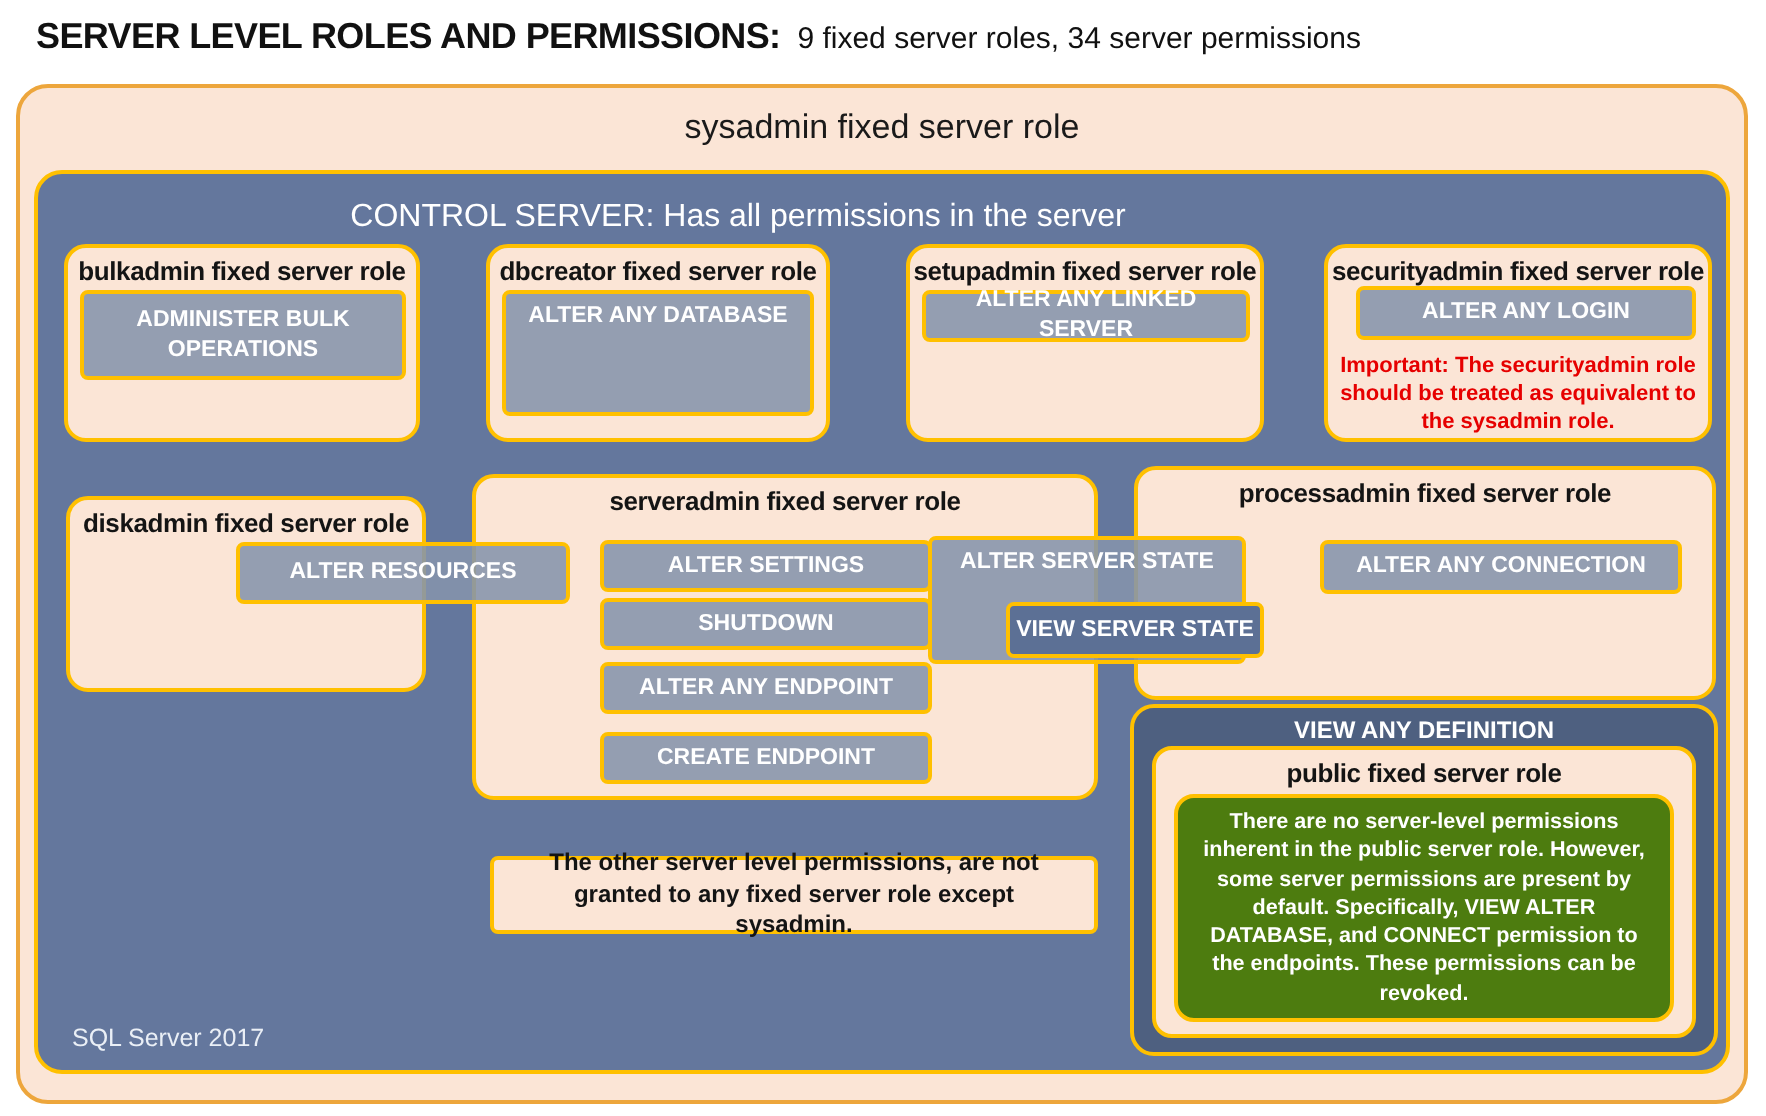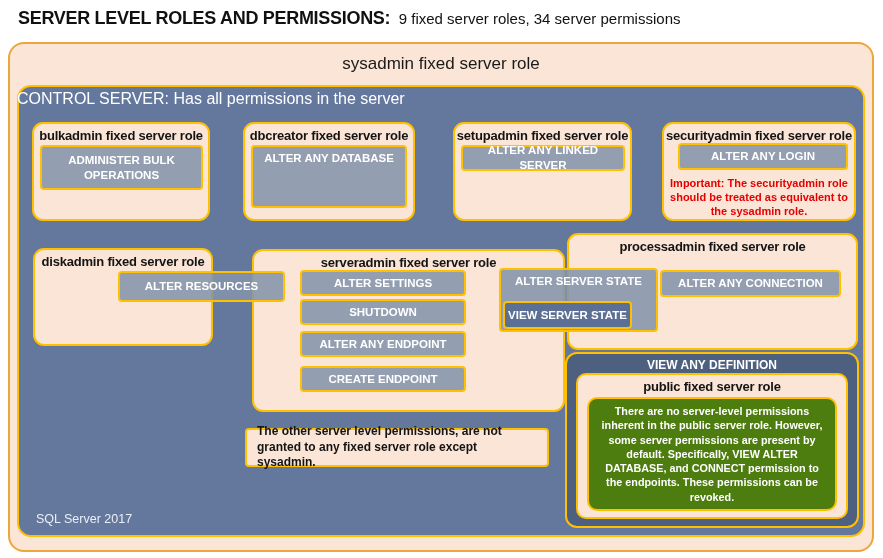--- a/index.html
+++ b/index.html
@@ -21,21 +21,21 @@
   .sysadmin-title {
     position:absolute; left:8px; top:54px; width:866px; text-align:center;
     font-size:17px; color:#1a1a1a;
   }
   
   .control-box {
     position:absolute; left:17px; top:85px; width:848px; height:452px;
     background:#64779D; border:2px solid #FFC000; border-radius:14px;
   }
   .control-title {
-    position:absolute; left:17px; top:90px; width:704px; 
+    position:absolute; left:17px; top:100px; width:704px; text-align:center;
     font-size:16px; color:#ffffff;
   }
   
   .role-box {
     position:absolute; background:#FBE5D6; border:2px solid #FFC000; border-radius:11px;
   }
   .role-title {
     width:100%; text-align:center; padding-top:4px;
     font-weight:bold; font-size:13px; color:#141414; letter-spacing:-0.2px;
   }
@@ -52,21 +52,21 @@
     border-radius:4px; color:#ffffff; font-weight:bold; font-size:11.5px;
     display:flex; align-items:center; justify-content:center; text-align:center;
   }
   .warning-text {
     position:absolute; left:665px; top:177px; width:188px; text-align:center;
     color:#E60000; font-weight:bold; font-size:11px; line-height:1.27;
   }
   .note-box {
     position:absolute; left:245px; top:428px; width:304px; height:39px;
     background:#FBE5D6; border:2px solid #FFC000; border-radius:4px;
-    display:flex; align-items:center; justify-content:center; 
+    display:flex; align-items:center; justify-content:center; text-align:center;
     font-weight:bold; font-size:12px; color:#141414; line-height:1.3; padding:2px 10px;
   }
   .vad-box {
     position:absolute; left:565px; top:352px; width:294px; height:176px;
     background:#4E6080; border:2px solid #FFC000; border-radius:12px;
   }
   .vad-title {
     width:100%; text-align:center; padding-top:4px;
     color:#ffffff; font-weight:bold; font-size:12px;
   }
@@ -116,33 +116,33 @@
 
   <div class="perm" style="left:40px; top:145px; width:163px; height:45px;">ADMINISTER BULK OPERATIONS</div>
   <div class="perm top-label" style="left:251px; top:145px; width:156px; height:63px;">ALTER ANY DATABASE</div>
   <div class="perm" style="left:461px; top:145px; width:164px; height:26px;">ALTER ANY LINKED SERVER</div>
   <div class="perm" style="left:678px; top:143px; width:170px; height:27px;">ALTER ANY LOGIN</div>
   <div class="warning-text">Important: The securityadmin role should be treated as equivalent to the sysadmin role.</div>
 
   <div class="role-box" style="left:33px; top:248px; width:180px; height:98px;">
     <div class="role-title">diskadmin fixed server role</div>
   </div>
-  <div class="role-box" style="left:252px; top:237px; width:313px; height:163px;margin-top:12px;">
+  <div class="role-box" style="left:236px; top:237px; width:313px; height:163px;">
     <div class="role-title">serveradmin fixed server role</div>
   </div>
   <div class="role-box" style="left:567px; top:233px; width:291px; height:117px;">
     <div class="role-title">processadmin fixed server role</div>
   </div>
 
   <div class="perm" style="left:300px; top:270px; width:166px; height:26px;">ALTER SETTINGS</div>
   <div class="perm" style="left:118px; top:271px; width:167px; height:31px;">ALTER RESOURCES</div>
   <div class="perm" style="left:300px; top:299px; width:166px; height:26px;">SHUTDOWN</div>
   <div class="perm" style="left:300px; top:331px; width:166px; height:26px;">ALTER ANY ENDPOINT</div>
   <div class="perm" style="left:300px; top:366px; width:166px; height:26px;">CREATE ENDPOINT</div>
-  <div class="perm top-label" style="left:499px; top:268px; width:159px; height:64px;">ALTER SERVER STATE</div>
+  <div class="perm top-label" style="left:464px; top:268px; width:159px; height:64px;">ALTER SERVER STATE</div>
   <div class="perm-dark" style="left:503px; top:301px; width:129px; height:28px;">VIEW SERVER STATE</div>
   <div class="perm" style="left:660px; top:270px; width:181px; height:27px;">ALTER ANY CONNECTION</div>
 
   <div class="note-box">The other server level permissions, are not granted to any fixed server role except sysadmin.</div>
 
   <div class="vad-box">
     <div class="vad-title">VIEW ANY DEFINITION</div>
   </div>
   <div class="public-box">
     <div class="role-title">public fixed server role</div>

